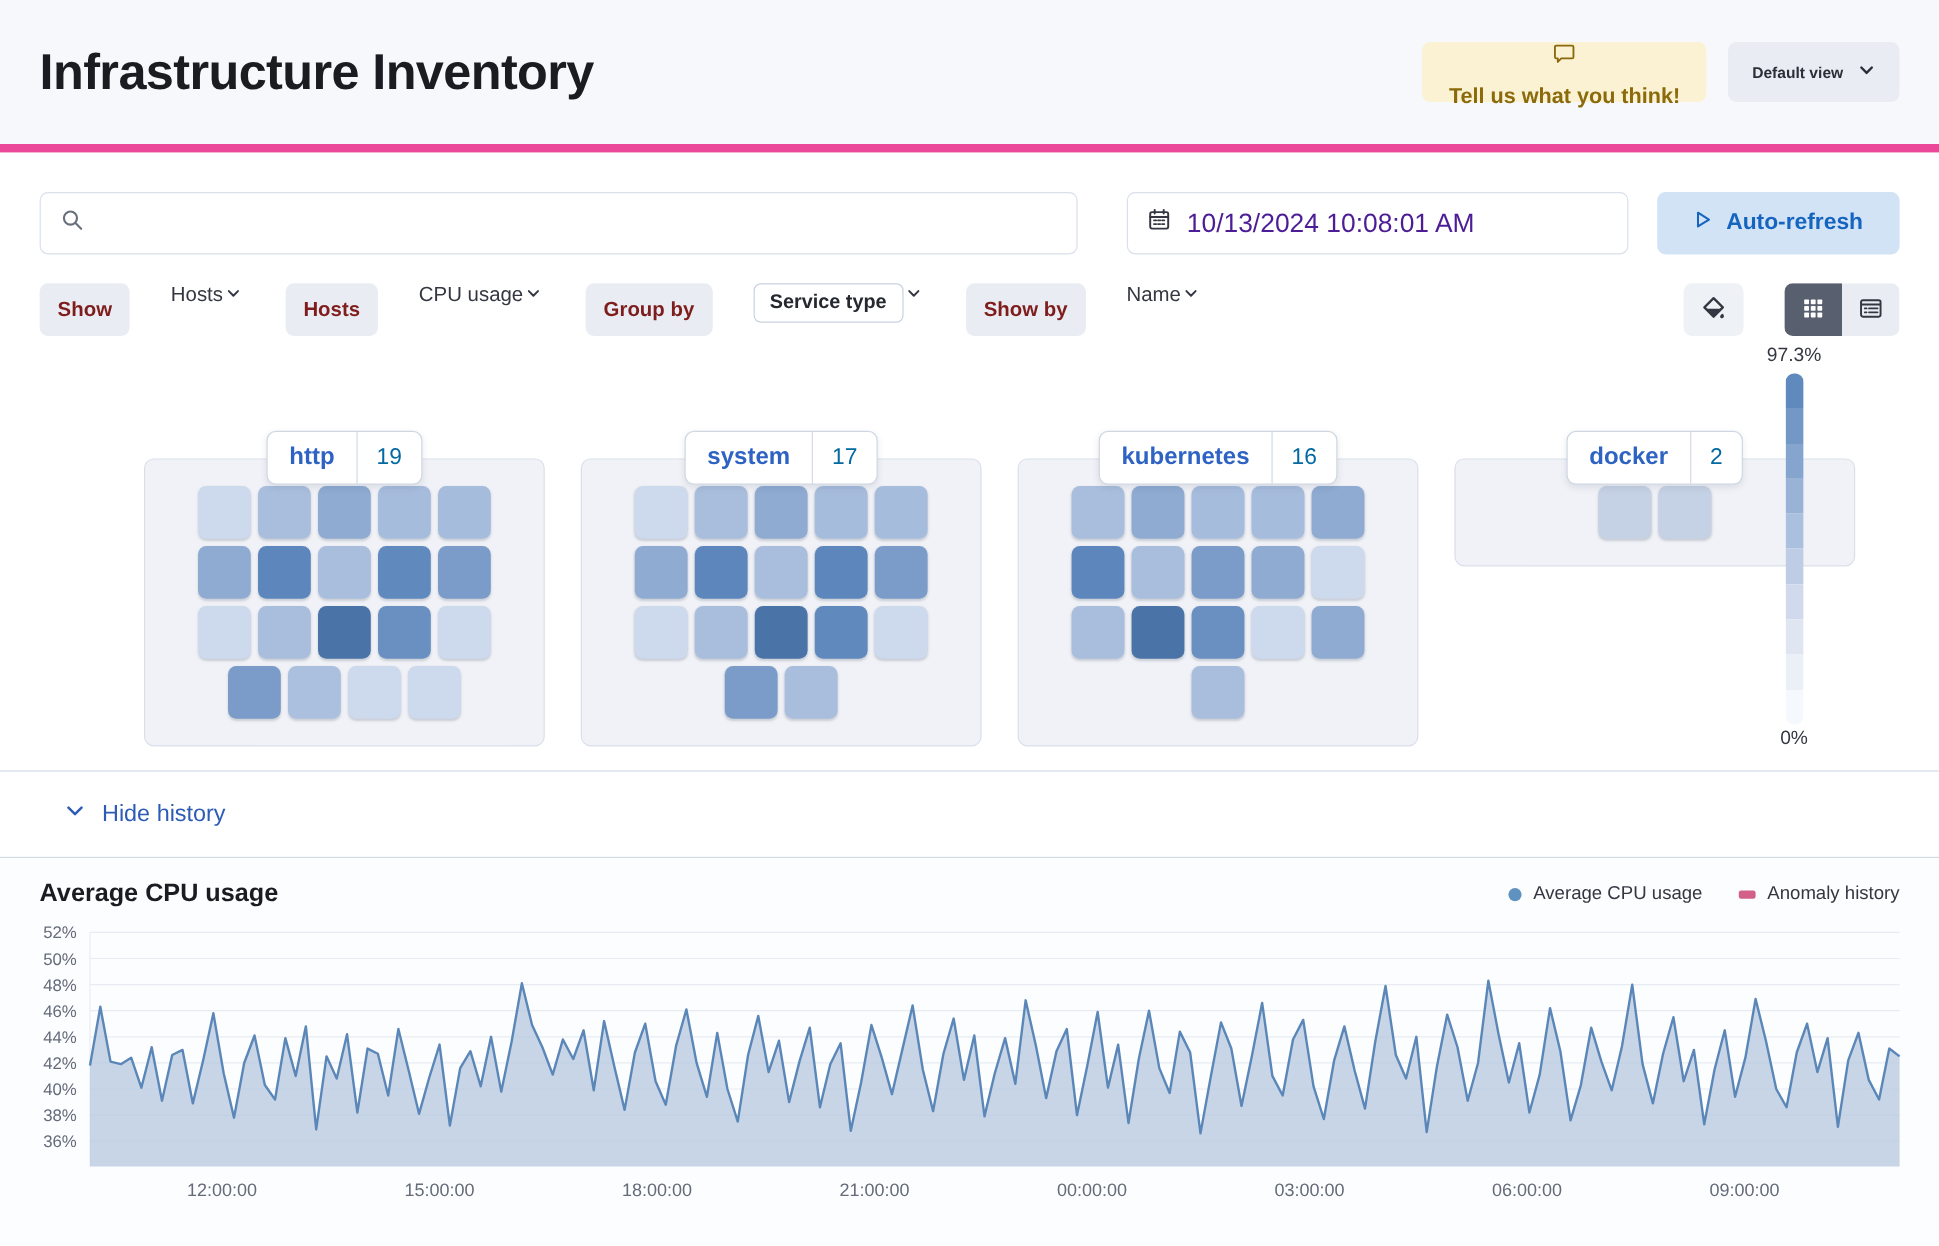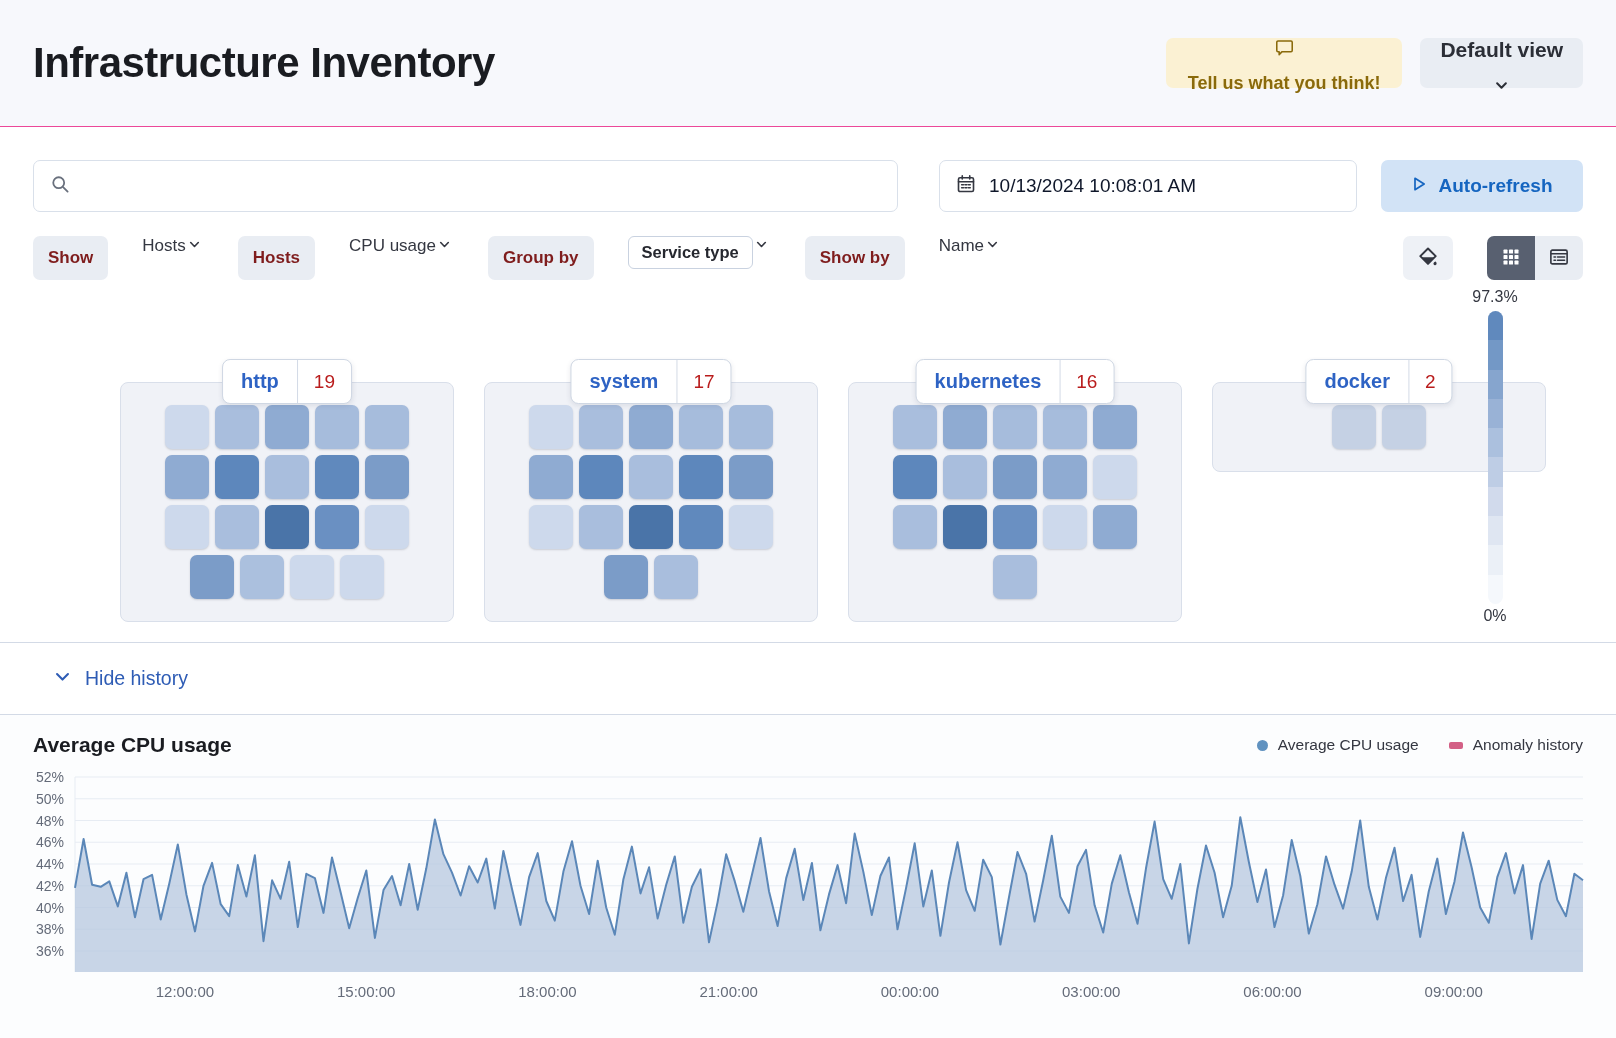--- a/index.html
+++ b/index.html
@@ -5,56 +5,55 @@
   * { box-sizing: border-box; }
   html,body { margin:0; padding:0; }
   body {
     width:1616px; height:1038px; overflow:hidden;
     font-family:"Liberation Sans", sans-serif;
     background:#ffffff; color:#343741;
   }
 
   
   .header {
-    height:127px; background:#f7f8fc; border-bottom:1px solid #ec4899;
+    height:127px; background:#f7f8fc; border-bottom:7px solid #ec4899;
     display:flex; align-items:center; justify-content:space-between;
     padding:0 33px;
   }
   .page-title { margin:0; font-size:42px; font-weight:700; letter-spacing:-0.5px; color:#1a1c21; }
   .header-actions { display:flex; align-items:center; gap:18px; }
   .btn-feedback {
     background:#fbf1d3; color:#8a6a0b; border:none; border-radius:7px;
     height:50px; padding:0 22px; font-size:18px; font-weight:700;
     display:flex; align-items:center; gap:11px; cursor:pointer;
     font-family:inherit;
     flex-direction:column;
   }
   .btn-view {
     background:#e9edf3; color:#2b2e36; border:none; border-radius:7px;
-    height:50px; padding:0 20px; font-size:21px; font-weight:700;
+    height:50px; padding:0 20px; font-size:13px; font-weight:700;
     display:flex; align-items:center; gap:12px; cursor:pointer;
     font-family:inherit;
-    flex-direction:column;
   }
 
   
   .toolbar { display:flex; gap:24px; padding:33px 33px 0 33px; align-items:center; }
   .search-box {
     flex:1; height:52px; background:#fff; border:1px solid #d9e0ea; border-radius:7px;
     display:flex; align-items:center; gap:13px; padding:0 17px;
   }
   .search-box input {
     border:none; outline:none; background:transparent; flex:1;
     font-size:18.5px; color:#343741; font-family:inherit;
   }
   .search-box input::placeholder { color:#69707d; }
   .date-btn {
     width:418px; height:52px; background:#fff; border:1px solid #d9e0ea; border-radius:7px;
     display:flex; align-items:center; gap:13px; padding:0 16px;
-    font-size:19px; color:#0f172a; cursor:pointer; font-family:inherit;margin-left:17px;
+    font-size:22px; color:#4c1d95; cursor:pointer; font-family:inherit;margin-left:17px;
   }
   .refresh-btn {
     width:202px; height:52px; background:#d2e3f6; border:none; border-radius:7px;
     display:flex; align-items:center; justify-content:center; gap:11px;
     color:#1565c0; font-weight:700; font-size:19px; cursor:pointer; font-family:inherit;
   }
 
   
   .filters { display:flex; align-items:center; gap:24px; padding:24px 33px 0 33px; }
   .chip { display:flex; align-items:stretch; height:44px; border-radius:7px; }
@@ -91,21 +90,21 @@
   .group-row { display:flex; gap:6px; justify-content:center; }
   .square { width:44px; height:44px; border-radius:7px; box-shadow:0 1px 2px rgba(100,110,130,.28); cursor:pointer; }
   .badge {
     position:absolute; top:-24px; left:50%; transform:translateX(-50%);
     background:#fff; border:1px solid #cfd7e3; border-radius:8px;
     display:flex; align-items:center; box-shadow:0 2px 5px rgba(50,60,90,.10);
     white-space:nowrap;
   }
   .badge-name { padding:10px 18px; font-size:20px; font-weight:700; color:#2e63c4; cursor:pointer; }
   .badge-div { width:1px; align-self:stretch; background:#d3dae6; }
-  .badge-count { padding:10px 16px; font-size:19px; color:#b91c1c;text-align:center; }
+  .badge-count { padding:10px 16px; font-size:19px; color:#0369a1;text-align:center; }
 
   .heat-legend { position:absolute; top:8px; right:86px; width:70px; display:flex; flex-direction:column; align-items:center; }
   .heat-label { font-size:16px; color:#343741; }
   .heat-bar { width:15px; height:293px; border-radius:8px; overflow:hidden; display:flex; flex-direction:column; margin:5px 0 3px 0; }
   .heat-step { flex:1; }
 
   
   .history-toggle { border-top:1px solid #d3dae6; height:72px; display:flex; align-items:center; padding-left:48px; }
   .toggle-link { display:flex; align-items:center; gap:14px; color:#2e5cb5; font-size:19.5px; font-weight:500; background:none; border:none; cursor:pointer; font-family:inherit; }
 

